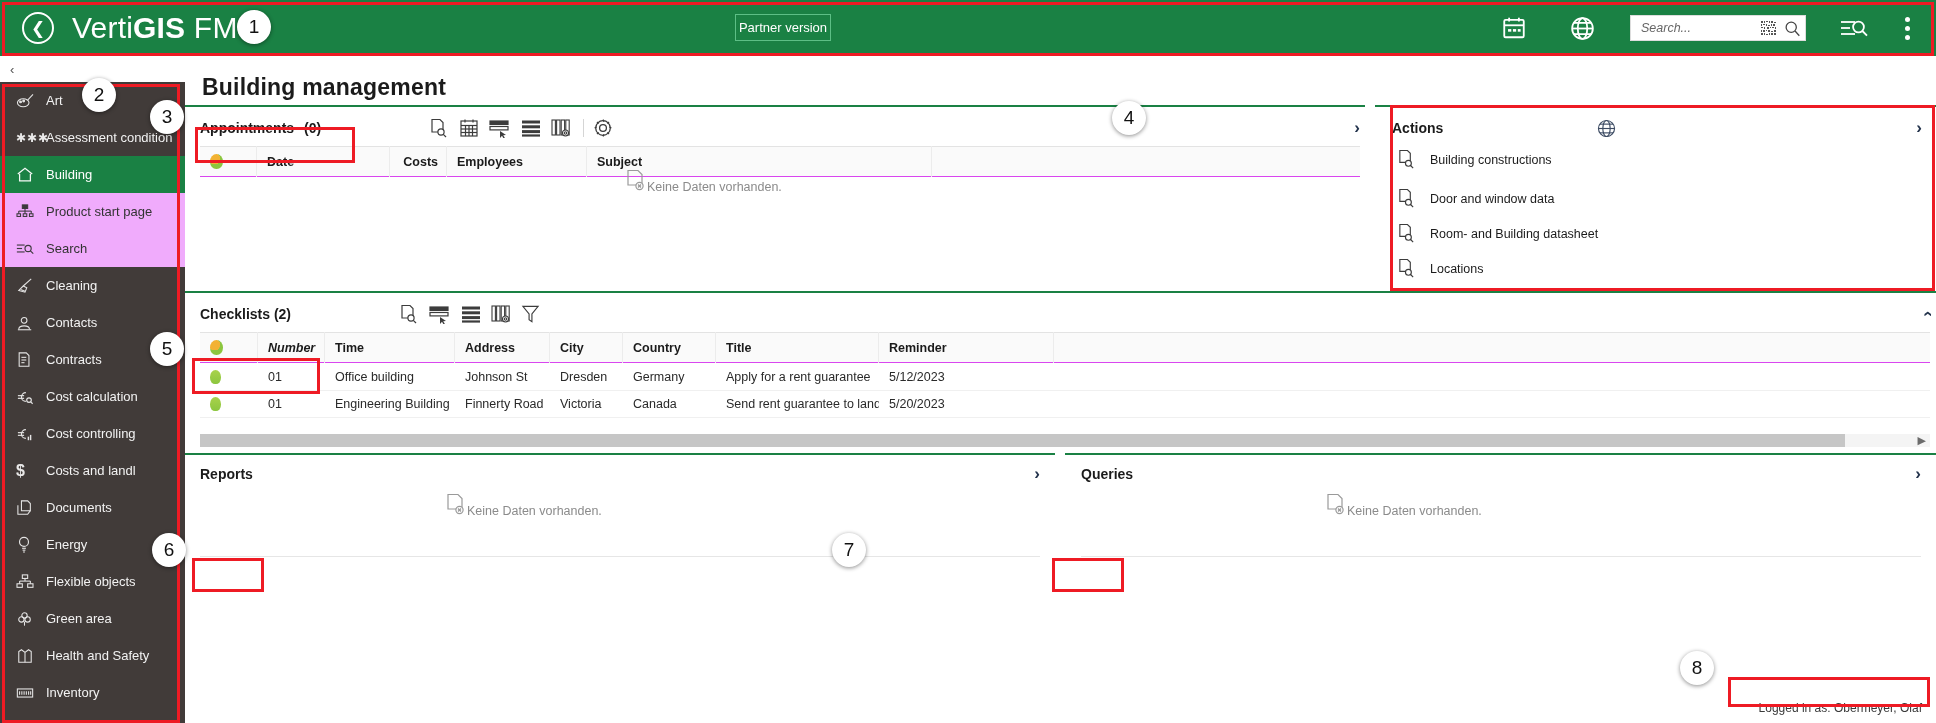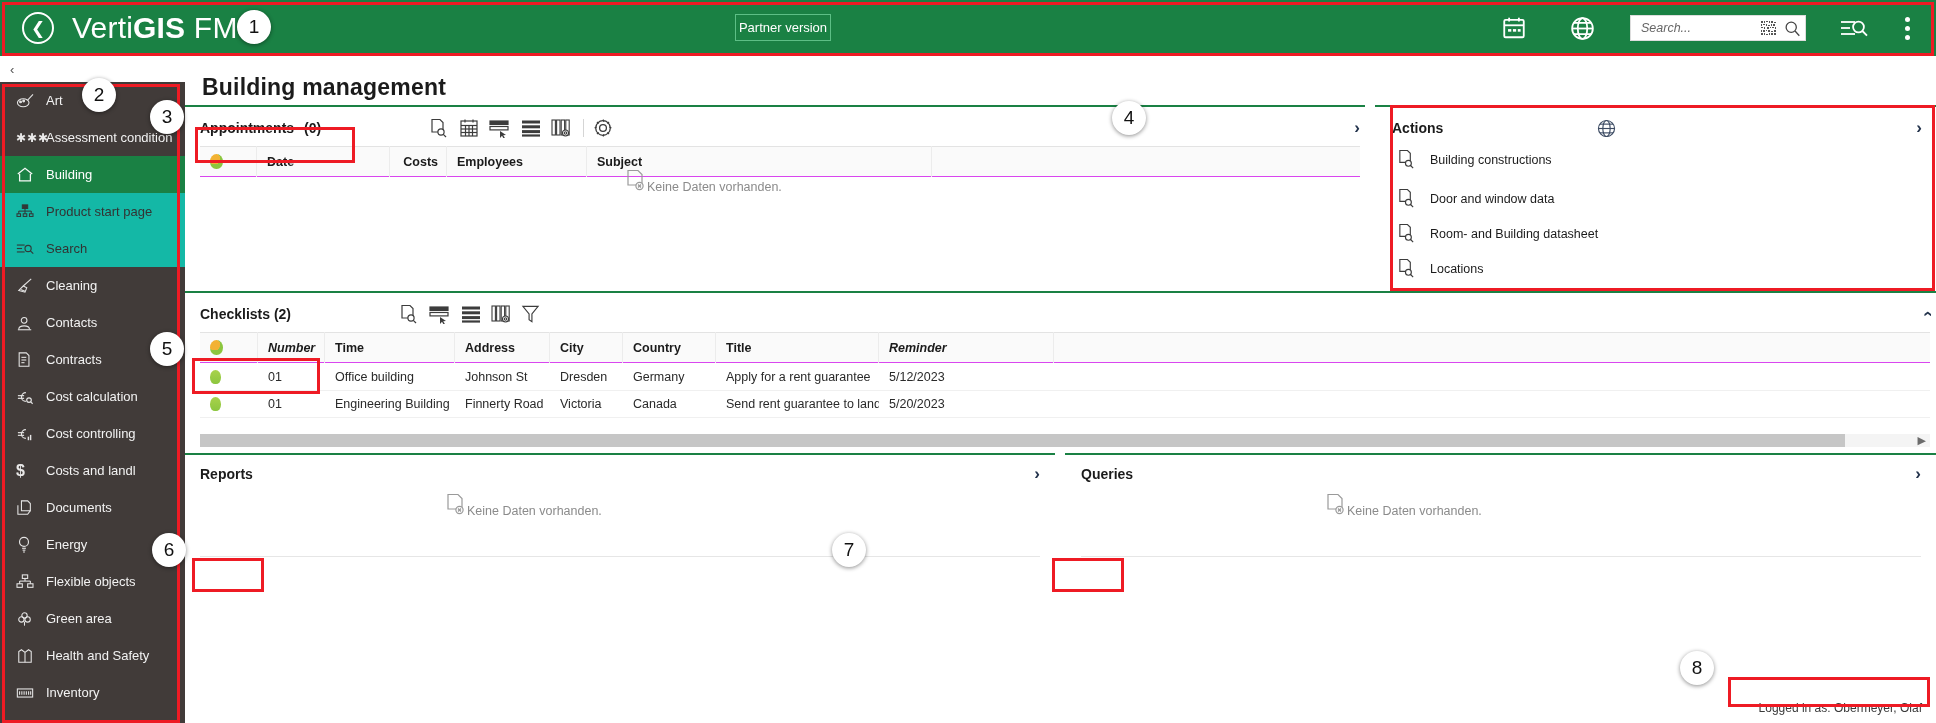--- a/index.html
+++ b/index.html
@@ -64,21 +64,21 @@
     display:flex; align-items:center; padding-left:10px; cursor:pointer;
   }
   #sidebar{
     position:absolute; left:0; top:82px; width:185px; height:641px;
     background:#413b39; overflow:hidden;
   }
   .side-item{
     height:37px; display:flex; align-items:center; padding-left:16px;
     color:#f2f2f2; font-size:13px; cursor:pointer; white-space:nowrap;
   }
-  .side-item.light{ background:#14b8a6; color:#333;}
+  .side-item.light{ background:#f0abfc; color:#333;}
   .side-item.active{ background:#1a8144; color:#fff;align-items:center;}
   .side-ico{
     width:26px; min-width:26px; display:flex; align-items:center; justify-content:flex-start;
     font-size:14px; opacity:.95;
   }
   .side-label{ padding-left:4px; }
 
   
   #main{
     position:absolute; left:185px; top:56px; width:1751px; height:667px; background:#fff;
@@ -664,21 +664,21 @@
   <div class="tbl-head" style="left:15px; top:276px; width:1730px;">
     <div class="th" style="width:58px;">
       <span class="bulb"></span>
     </div>
     <div class="th" style="width:67px;font-style:italic;">Number</div>
     <div class="th" style="width:130px;">Time</div>
     <div class="th" style="width:95px;">Address</div>
     <div class="th" style="width:73px;">City</div>
     <div class="th" style="width:93px;">Country</div>
     <div class="th" style="width:163px;">Title</div>
-    <div class="th" style="width:175px;font-style:italic;">Reminder</div>
+    <div class="th" style="width:175px;">Reminder</div>
     <div class="th" style="flex:1;border-right:none;"></div>
   </div>
 
   <div class="row" style="left:15px; top:308px; width:1730px;">
     <div class="td" style="width:58px;">
       <span class="dot-green"></span>
     </div>
     <div class="td" style="width:67px;">01</div>
     <div class="td" style="width:130px;">Office building</div>
     <div class="td" style="width:95px;">Johnson St</div>

